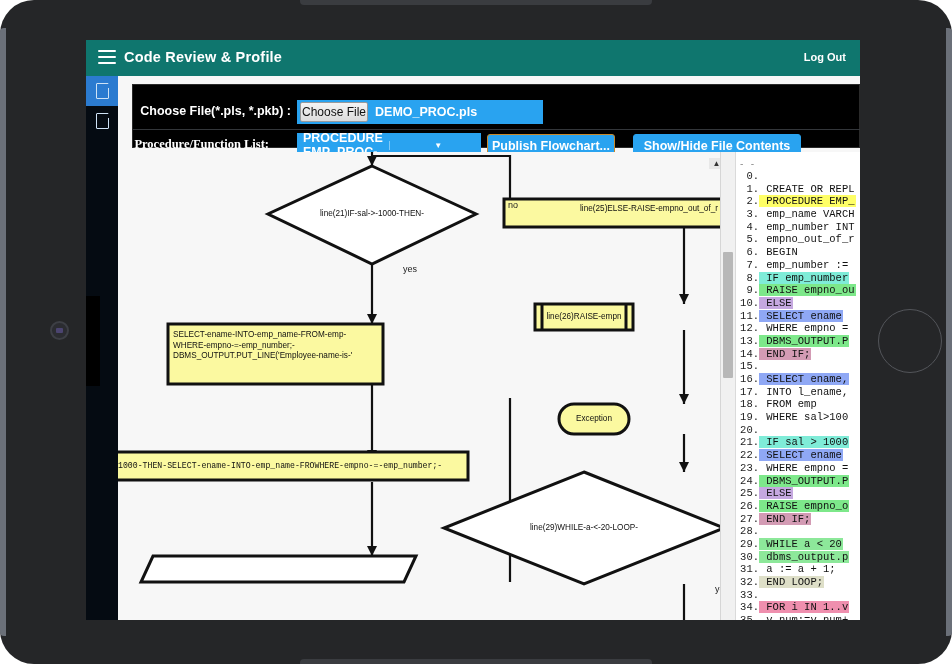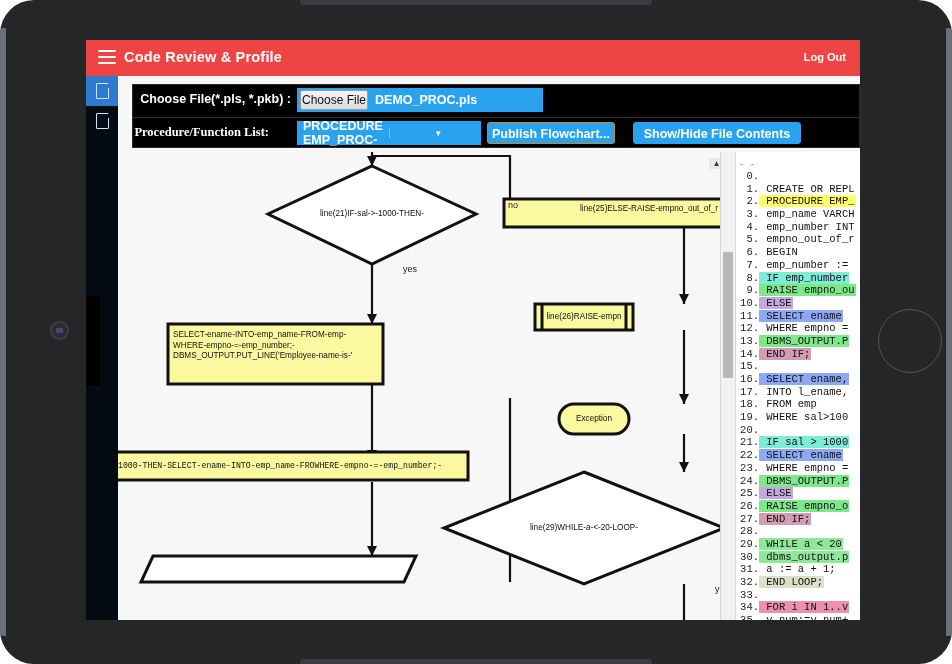--- a/index.html
+++ b/index.html
@@ -28,21 +28,21 @@
     position:absolute;left:878px;top:309px;width:62px;height:62px;border-radius:50%;
     border:1px solid #53555a;background:transparent;
   }
   #screen{
     position:absolute;left:86px;top:40px;width:774px;height:580px;
     background:#f7f7f7;overflow:hidden;
   }
   
   #appbar{
     position:absolute;left:0;top:0;width:774px;height:40px;
-    background:#ef4444;color:#ffffff;
+    background:#0f766e;color:#ffffff;
   }
   #hamburger{
     position:absolute;left:12px;top:10px;width:18px;height:14px;cursor:pointer;
   }
   #hamburger i{display:block;height:2px;background:#fff;margin-bottom:4px;border-radius:1px;}
   #app-title{
     position:absolute;left:38px;top:9px;font-size:14.5px;font-weight:bold;letter-spacing:.2px;
   }
   #logout{
     position:absolute;right:14px;top:11px;font-size:11px;font-weight:bold;cursor:pointer;
@@ -67,21 +67,21 @@
   #rail-dark{position:absolute;left:0;top:220px;width:14px;height:90px;background:#000;}
   
   #content{
     position:absolute;left:32px;top:36px;width:742px;height:544px;background:#f7f7f7;
   }
   
   #toolbar{
     position:absolute;left:14px;top:8px;width:728px;height:64px;background:#000;
     border:1px solid #2a2a2a;box-sizing:border-box;
   }
-  .tb-row{position:absolute;left:0;width:728px;height:31px;}
+  .tb-row{position:absolute;left:0;width:728px;height:31px;margin-top:12px;}
   #tb-row1{top:0;}
   #tb-row2{top:32px;border-top:1px solid #33363a;}
   .tb-label{
     position:absolute;color:#fff;font-size:12.5px;font-weight:bold;top:7px;
   }
   #lbl-file{right:570px;}
   #lbl-proc{right:592px;font-family:Liberation Serif, serif;}
   #file-field{
     position:absolute;left:164px;top:3px;width:246px;height:24px;background:#29a3f0;
     display:flex;align-items:center;box-sizing:border-box;cursor:pointer;

